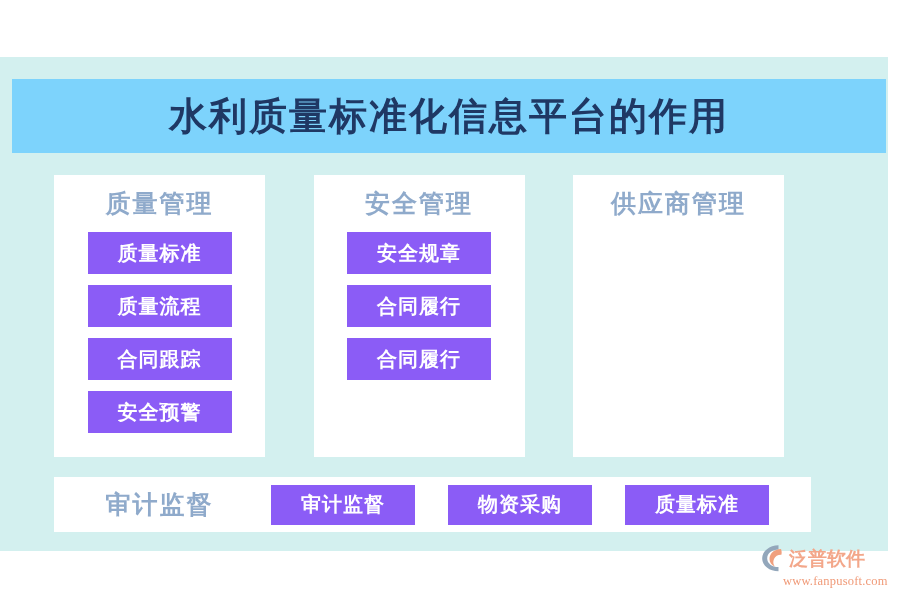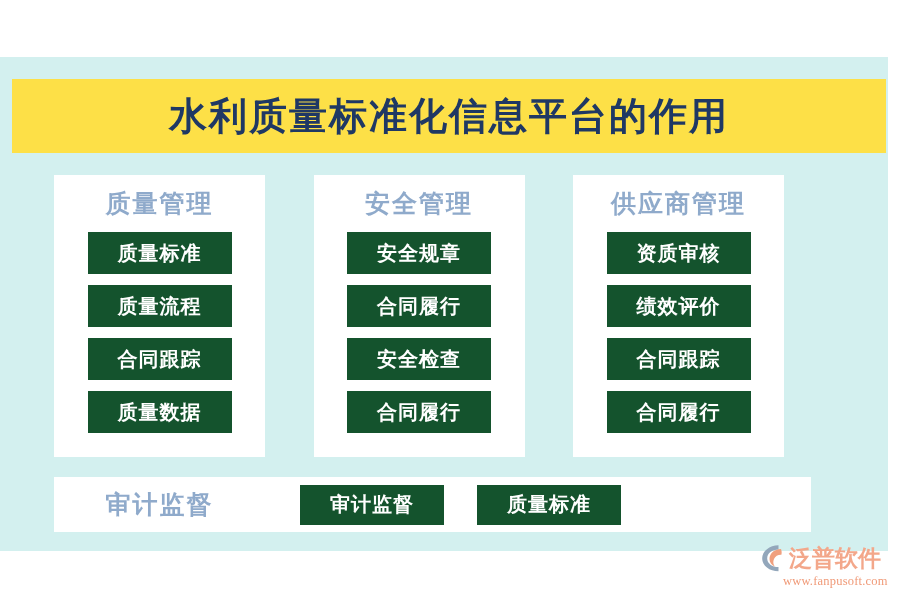--- a/index.html
+++ b/index.html
@@ -25,21 +25,21 @@
     background: #d3f0ef;
   }
 
   
   #title-card {
     position: absolute;
     left: 12px;
     top: 79px;
     width: 874px;
     height: 74px;
-    background: #fde047;
+    background: #7dd3fc;
     display: flex;
     align-items: center;
     justify-content: center;
   }
   #title-text {
     font-size: 38px;
     font-weight: 700;
     color: #1f3864;
     letter-spacing: 2px;
     line-height: 1;
@@ -78,42 +78,41 @@
   .column-items {
     display: flex;
     flex-direction: column;
     gap: 11px;
     width: 100%;
     align-items: center;
   }
   .pill {
     width: 144px;
     height: 42px;
-    background: #14532d;
+    background: #8b5cf6;
     color: #ffffff;
     font-size: 20px;
     font-weight: 700;
     letter-spacing: 1px;
     display: flex;
     align-items: center;
     justify-content: center;
     white-space: nowrap;
   }
 
   
   #audit-card {
     position: absolute;
     left: 54px;
     top: 477px;
     width: 757px;
     height: 55px;
     background: #ffffff;
     display: flex;
     align-items: center;
-    gap: 29px;
   }
   #audit-heading {
     width: 211px;
     text-align: center;
     font-size: 25px;
     font-weight: 700;
     color: #8faacb;
     letter-spacing: 2px;
     line-height: 1;
     white-space: nowrap;
@@ -144,21 +143,21 @@
     display: flex;
     align-items: center;
     gap: 2px;
   }
   #brand-mark {
     width: 30px;
     height: 30px;
     flex: 0 0 30px;
   }
   #brand-name {
-    font-size: 23px;
+    font-size: 19px;
     font-weight: 700;
     color: #f3a78a;
     line-height: 1;
     letter-spacing: 0px;
     white-space: nowrap;
   }
   #brand-url {
     font-size: 12.5px;
     font-weight: 400;
     color: #f09a78;
@@ -179,50 +178,44 @@
 </div>
 
 <div id="columns">
 
   <div class="column-card">
     <div class="column-title">质量管理</div>
     <div class="column-items">
       <div class="pill">质量标准</div>
       <div class="pill">质量流程</div>
       <div class="pill">合同跟踪</div>
-      <div class="pill">质量数据</div>
+      <div class="pill">安全预警</div>
     </div>
   </div>
 
   <div class="column-card">
     <div class="column-title">安全管理</div>
     <div class="column-items">
       <div class="pill">安全规章</div>
       <div class="pill">合同履行</div>
-      <div class="pill">安全检查</div>
       <div class="pill">合同履行</div>
     </div>
   </div>
 
   <div class="column-card">
     <div class="column-title">供应商管理</div>
-    <div class="column-items">
-      <div class="pill">资质审核</div>
-      <div class="pill">绩效评价</div>
-      <div class="pill">合同跟踪</div>
-      <div class="pill">合同履行</div>
-    </div>
   </div>
 
 </div>
 
 <div id="audit-card">
   <div id="audit-heading">审计监督</div>
   <div id="audit-items">
     <div class="pill">审计监督</div>
+    <div class="pill">物资采购</div>
     <div class="pill">质量标准</div>
   </div>
 </div>
 
 <div id="brand">
   <div id="brand-row">
     <span id="brand-mark">
       <svg viewBox="0 0 30 30" width="30" height="30" aria-hidden="true">
         <path d="M21.5 2.2 C12.5 2.2 5.2 8.2 5.2 15.4 C5.2 22.6 12.5 28.2 21.5 28.2 L21.5 24.0 C15.0 24.0 10.2 20.3 10.2 15.4 C10.2 10.5 15.0 6.6 21.5 6.6 Z" fill="#93a7bb"></path>
         <path d="M24.0 6.0 C17.0 6.2 12.5 10.6 12.5 16.0 C12.5 19.5 14.6 22.3 17.8 23.6 C16.2 21.3 15.8 18.6 17.0 16.0 C18.3 13.1 21.2 11.6 24.4 11.8 C24.9 9.9 24.7 7.9 24.0 6.0 Z" fill="#f0a07e"></path>

